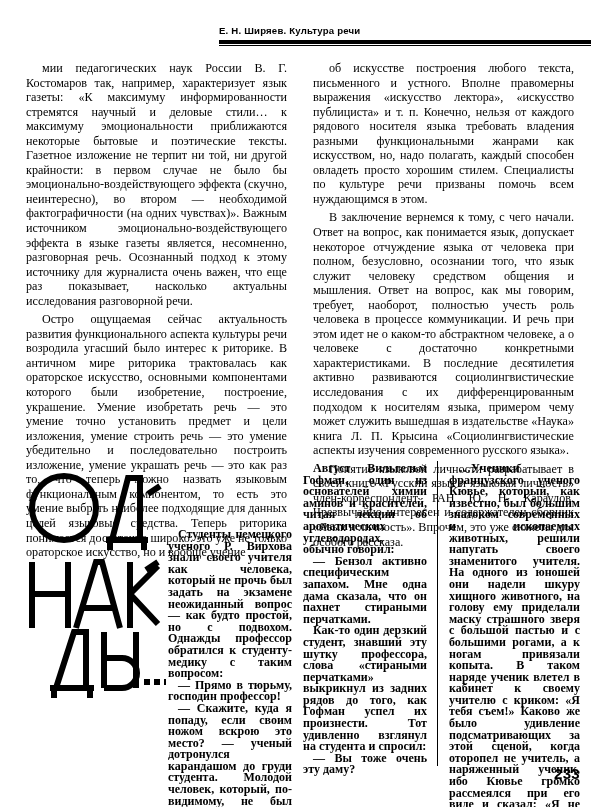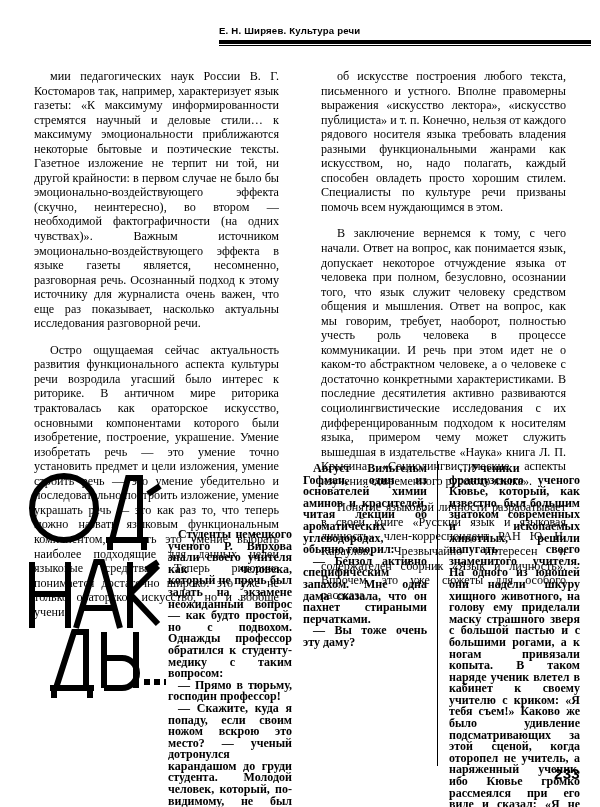--- a/index.html
+++ b/index.html
@@ -56,21 +56,21 @@
     left: 22px;
     top: 57px;
     width: 556px;
     display: flex;
     gap: 18px;
   }
   .col {
     width: 269px;
   }
   .col p {
-    margin: 12px;
+    margin: 4px;
     font-size: 12.15px;
     line-height: 14.55px;
     text-align: justify;
     text-indent: 16px;
     hyphens: manual;
     word-spacing: -0.1px;
   }
 
   
   .odnazhdy {
@@ -198,20 +198,21 @@
 
   <div class="anec anec-col-1">
     <p>Студенты немецкого ученого Р. Вирхова знали своего учителя как человека, который не прочь был задать на экзамене неожиданный вопрос — как будто простой, но с подвохом. Однажды профессор обратился к студенту-медику с таким вопросом:</p>
     <p class="dash">— Прямо в тюрьму, господин профессор!</p>
     <p class="dash">— Скажите, куда я попаду, если своим ножом вскрою это место? — ученый дотронулся карандашом до груди студента. Молодой человек, который, по-видимому, не был достаточно подготовлен к такому вопросу, не задумываясь, ответил:</p>
   </div>
 
   <div class="anec anec-col-2">
     <p>Август Вильгельм Гофман, один из основателей химии аминов и красителей, читая лекции об ароматических углеводородах, обычно говорил:</p>
     <p class="dash">— Бензол активно специфическим запахом. Мне одна дама сказала, что он пахнет стираными перчатками.</p>
+    <p>Как-то один дерзкий студент, знавший эту шутку профессора, слова «стираными перчатками» выкрикнул из задних рядов до того, как Гофман успел их произнести. Тот удивленно взглянул на студента и спросил:</p>
     <p class="dash">— Вы тоже очень эту даму?</p>
   </div>
 
   <div class="anec-divider"></div>
 
   <div class="anec anec-col-3">
     <p>…Ученики французского ученого Кювье, который, как известно, был большим знатоком современных и ископаемых животных, решили напугать своего знаменитого учителя. На одного из юношей они надели шкуру хищного животного, на голову ему приделали маску страшного зверя с большой пастью и с большими рогами, а к ногам привязали копыта. В таком наряде ученик влетел в кабинет к своему учителю с криком: «Я тебя съем!» Каково же было удивление подсматривающих за этой сценой, когда оторопел не учитель, а наряженный ученик, ибо Кювье громко рассмеялся при его виде и сказал: «Я не боюсь тебя, чудовище. Все животные с копытами едят только траву. Ты не можешь меня съесть. Так говорят законы природы».</p>
   </div>
 
   <div class="folio">233</div>

